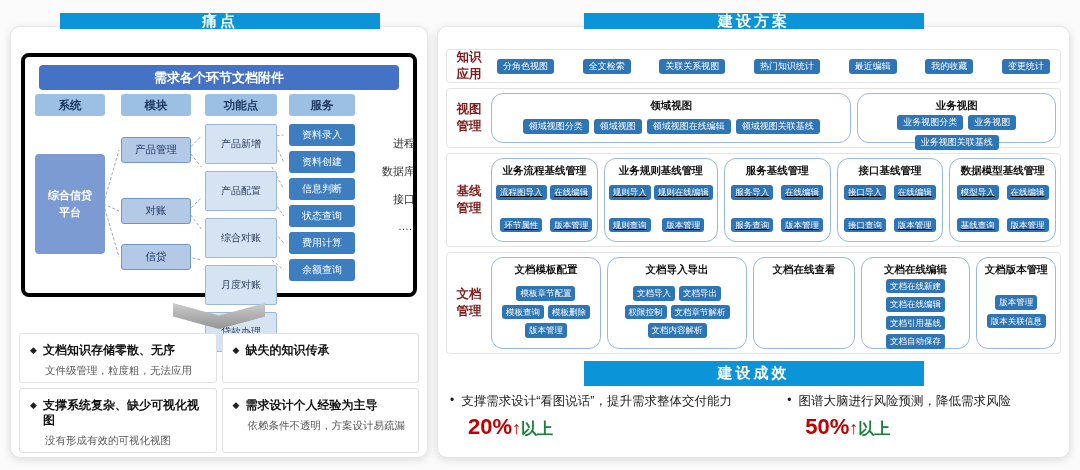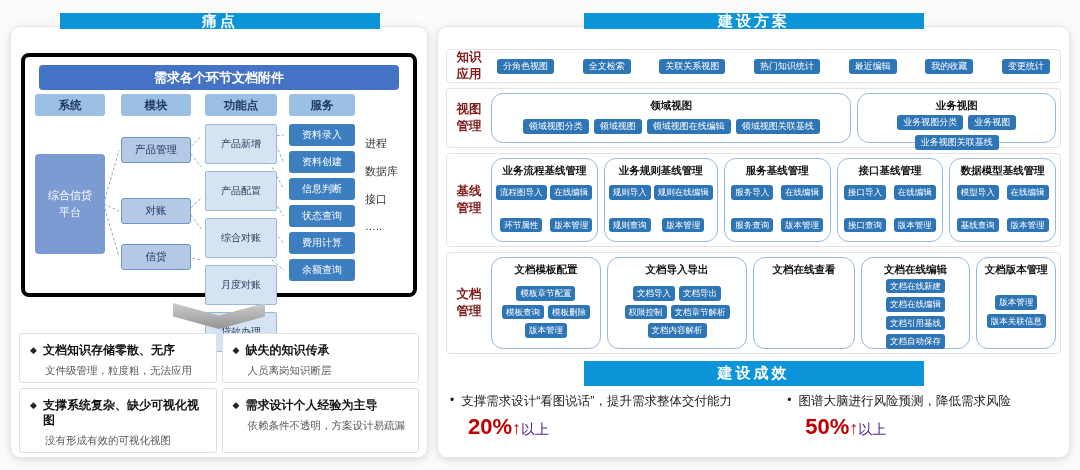--- a/index.html
+++ b/index.html
@@ -23,26 +23,26 @@
                    font-weight: bold; font-size: 13px; border-radius: 4px;
                    display: flex; align-items: center; justify-content: center; }
   .diagram-body { position: relative; height: 200px; margin: 4px 2px 0; }
   .connectors { position: absolute; inset: 0; width: 100%; height: 100%; }
 
   .dcol { position: absolute; top: 0; }
   .col-system  { left: 8px;   width: 70px; }
   .col-module  { left: 94px;  width: 70px; }
   .col-func    { left: 178px; width: 72px; text-align: center; }
   .col-service { left: 262px; width: 66px; display: flex; flex-direction: column; }
-  .col-side    { left: 338px; width: 50px; display: flex; flex-direction: column; align-items: flex-start; }
+  .col-side    { left: 338px; width: 50px; display: flex; flex-direction: column; align-items: flex-end; }
 
   .dcol-header { height: 22px; background: #9cc0e4; color: #1f3864; font-weight: bold; font-size: 11.5px;
                  border-radius: 3px; display: flex; align-items: center; justify-content: center; }
   .system-box { margin-top: 38px; height: 100px; background: #7b9bd2; color: #fff; font-size: 11px;
-                font-weight: normal; border-radius: 4px; display: flex; align-items: center;
+                font-weight: bold; border-radius: 4px; display: flex; align-items: center;
                 justify-content: center; text-align: center; padding: 0 12px; line-height: 1.55; }
   .mbox { height: 26px; background: #b3c9e6; border: 1px solid #6f94c8; color: #1f3864; font-size: 10.5px;
           border-radius: 3px; display: flex; align-items: center; justify-content: center; }
   .m1 { margin-top: 21px; } .m2 { margin-top: 35px; } .m3 { margin-top: 20px; }
   .fbox { height: 40px; margin-top: 7px; background: #d6e3f3; border: 1px solid #9ab7dc; color: #2b3f5c;
           font-size: 10px; border-radius: 2px; display: flex; align-items: center; justify-content: center; }
   .fbox.f1 { margin-top: 8px; }
   .sbox { height: 22px; margin-top: 5px; background: #3c7ec0; color: #fff; font-size: 10px;
           border-radius: 3px; display: flex; align-items: center; justify-content: center; }
   .col-service span.sbox:first-of-type { margin-top: 8px; }
@@ -77,37 +77,37 @@
                                  justify-content: space-between; padding: 0 6px; }
   .groups-row { flex: 1; display: flex; gap: 6px; }
   .group { border: 1px solid #95badd; border-radius: 12px; padding: 3px 4px; display: flex;
            flex-direction: column; background: #fff; }
   .group-title { text-align: center; font-weight: bold; font-size: 10.5px; color: #111;
                  margin: 2px 0 3px; line-height: 1.2; }
   .g-domain { flex: 13; } .g-biz { flex: 7; }
   .chips { display: flex; flex-wrap: wrap; }
   .chips.center { justify-content: center; align-items: center; align-content: center; gap: 5px; flex: 1; }
   .chips.grid2 { display: grid; grid-template-columns: 1fr 1fr; gap: 18px 3px; justify-items: center;
-                 align-content: center; flex: 1; }
+                 align-content: center; flex: 1; text-decoration: underline; }
   .row-baseline .group { flex: 1; }
   .row-baseline .chip, .row-docs .chip { font-size: 8.5px; padding: 3px 4px; }
   .row-docs .chips { justify-content: center; align-content: center; gap: 4px; flex: 1; }
   .gd1 { flex: 115; } .gd2 { flex: 150; } .gd3 { flex: 105; } .gd4 { flex: 115; } .gd5 { flex: 80; }
 
   .results-banner { position: relative; margin: 7px auto 0; width: 340px; height: 25px; background: #0b94d8;
                     color: #fff; font-weight: bold; font-size: 15px; letter-spacing: 3px;
                     display: flex; align-items: center; justify-content: center; }
   .results { display: flex; padding: 7px 12px 0; }
   .result-item.r1 { flex: 1.25; } .result-item.r2 { flex: 1; }
   .result-text { font-size: 12.5px; color: #1a1a1a; display: flex; gap: 7px; line-height: 1.3; }
   .rbullet { font-size: 12px; color: #1a1a1a; }
   .result-metric { margin: 5px 0 0 18px; }
   .metric { color: #c00000; font-weight: bold; font-size: 22px; }
   .metric-arrow { color: #c00000; font-weight: bold; font-size: 18px; }
-  .metric-suffix { color: #4c1d95; font-weight: normal; font-size: 14px; }
+  .metric-suffix { color: #15803d; font-weight: bold; font-size: 16px; }
 </style>
 </head>
 <body>
 
 <div class="canvas">
 
   <div class="card left-card">
     <div class="banner left-banner">痛点</div>
 
     <div class="diagram">
@@ -180,21 +180,20 @@
             <span class="diamond">◆</span>
             <span>文档知识存储零散、无序</span>
           </div>
         <div class="pain-desc">文件级管理，粒度粗，无法应用</div>
       </div>
       <div class="pain-cell">
         <div class="pain-title">
             <span class="diamond">◆</span>
             <span>缺失的知识传承</span>
           </div>
-        <div class="pain-desc">人员离岗知识断层</div>
       </div>
       <div class="pain-cell">
         <div class="pain-title">
             <span class="diamond">◆</span>
             <span>支撑系统复杂、缺少可视化视图</span>
           </div>
         <div class="pain-desc">没有形成有效的可视化视图</div>
       </div>
       <div class="pain-cell">
         <div class="pain-title">

